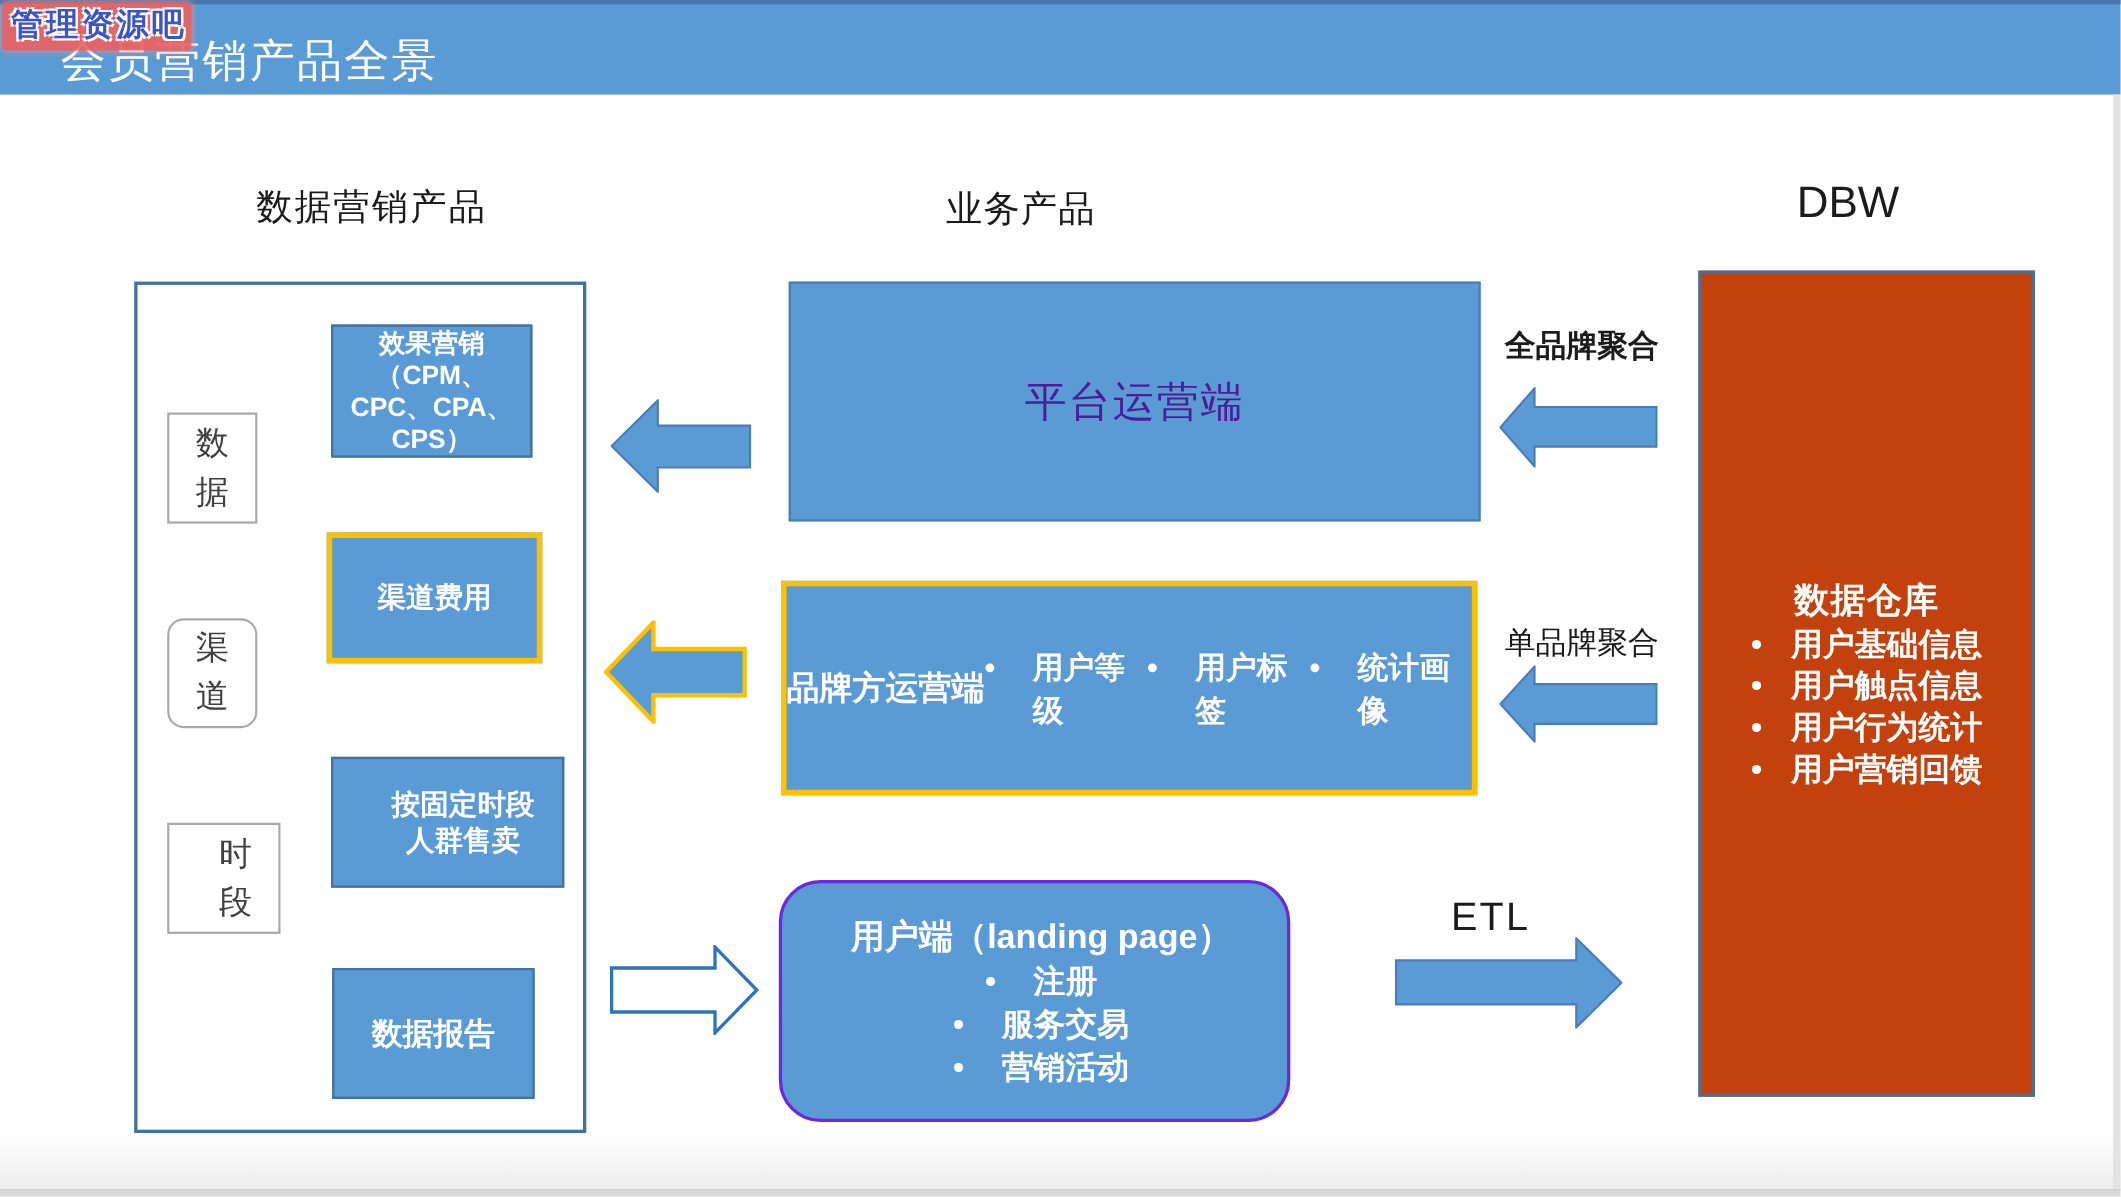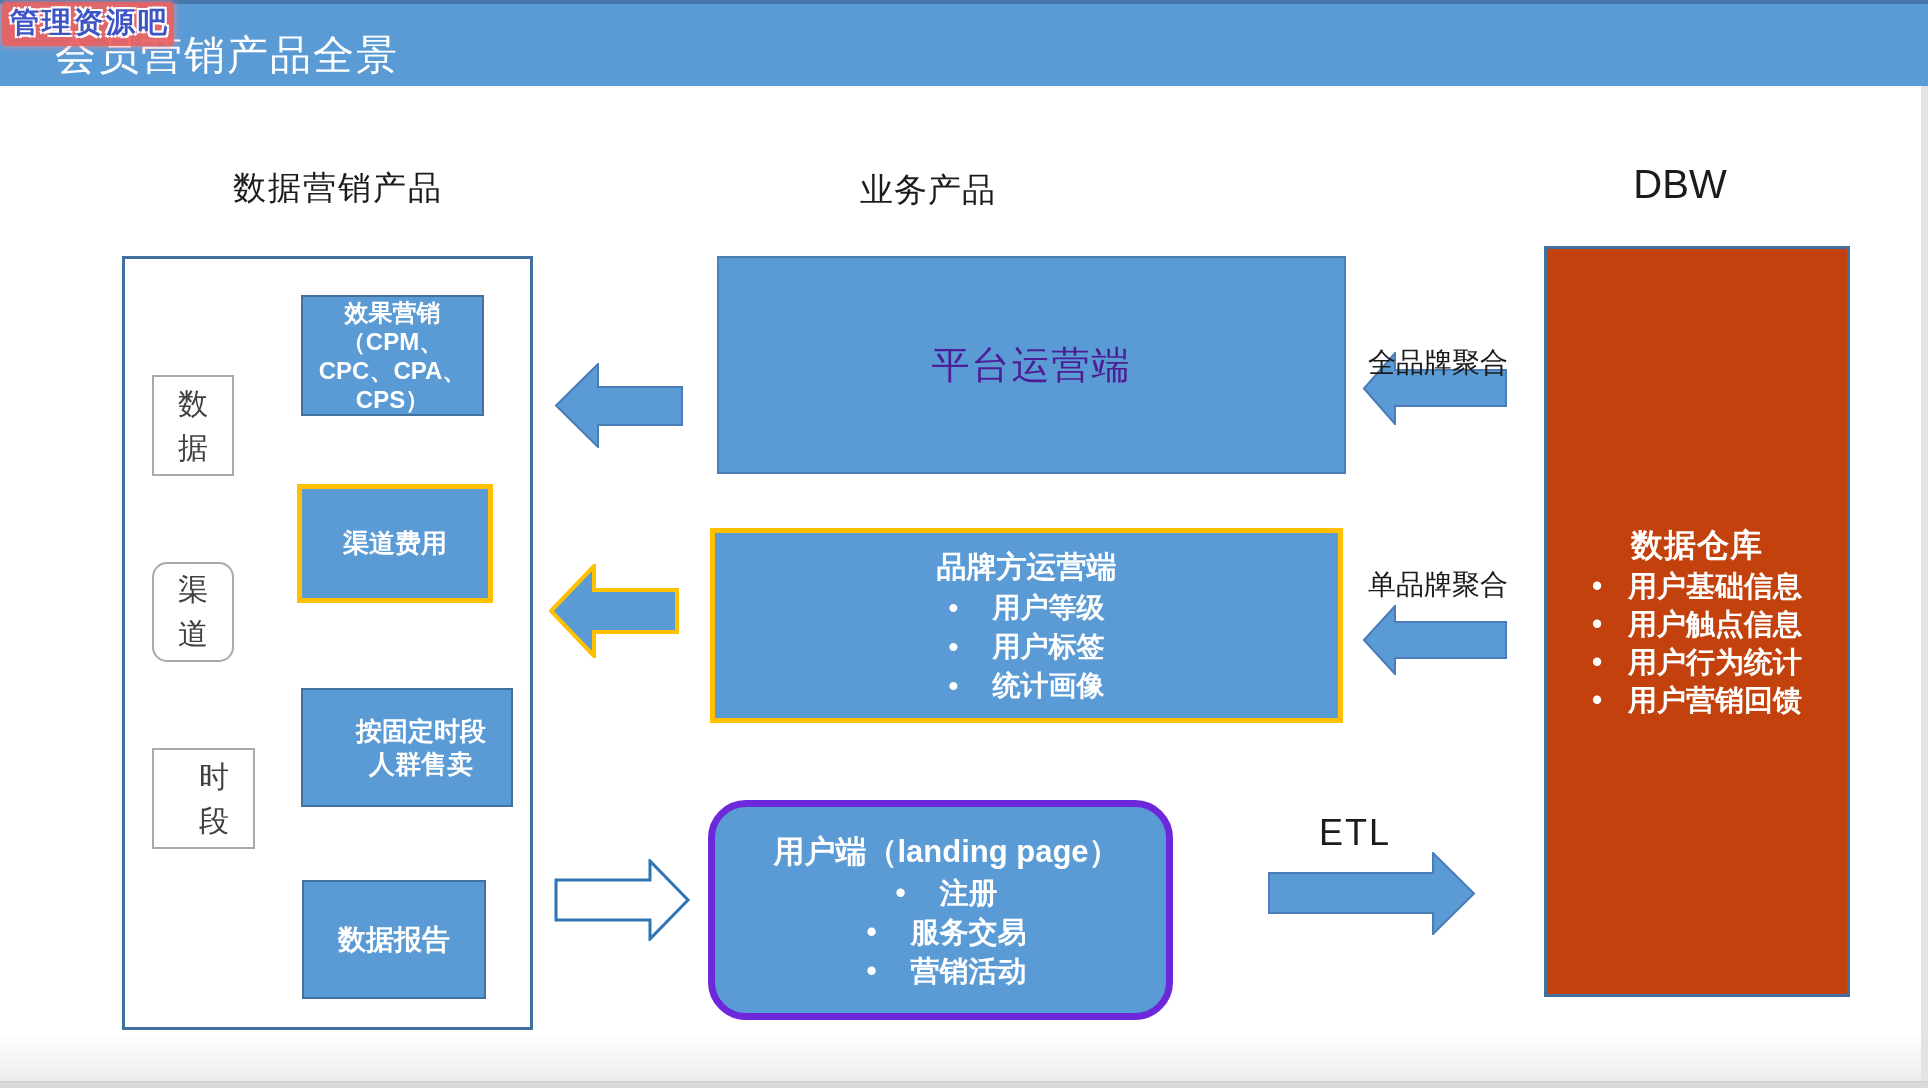--- a/index.html
+++ b/index.html
@@ -41,43 +41,43 @@
   .med-line{font-size:26px;line-height:33px;font-weight:700;white-space:nowrap;}
   .one-line{font-size:28px;font-weight:700;white-space:nowrap;}
   
   .platform-box{
     position:absolute;left:717px;top:256px;width:625px;height:214px;background:#5b9bd5;border:2px solid #4a7fb5;
     display:flex;align-items:center;justify-content:center;
   }
   .platform-box span{color:#4c1d95;font-size:38px;font-weight:500;letter-spacing:2px;white-space:nowrap;text-align:center;}
   .brand-box{
     position:absolute;left:710px;top:528px;width:633px;height:195px;background:#5b9bd5;border:5px solid #ffc000;
-    box-sizing:border-box;display:flex;flex-direction:column;align-items:center;justify-content:center;
+    box-sizing:border-box;display:flex;flex-direction:row;align-items:center;justify-content:center;
   }
   .user-box{
     position:absolute;left:708px;top:800px;width:465px;height:220px;background:#5b9bd5;
-    border:7px solid #6d28d9;border-radius:38px;box-sizing:border-box;
+    border:3px solid #6d28d9;border-radius:38px;box-sizing:border-box;
     display:flex;flex-direction:column;align-items:center;justify-content:center;padding-left:12px;
   }
   .box-title{color:#fff;font-weight:600;white-space:nowrap;}
   .brand-box .box-title{font-size:30px;line-height:42px;}
   .user-box .box-title{font-size:31px;line-height:44px;}
   .bullet-row{display:flex;align-items:baseline;color:#fff;font-weight:600;}
   .brand-box .bullet-row{font-size:28px;line-height:39px;}
   .user-box .bullet-row{font-size:29px;line-height:39px;}
   .bullet-row .dot{margin-right:34px;}
   .dbw-box{position:absolute;left:1544px;top:246px;width:306px;height:751px;background:#c2410c;border:3px solid #41719c;box-sizing:border-box;}
   .dbw-content{position:absolute;left:0;top:274px;width:100%;text-align:center;color:#fff;}
   .dbw-title{font-size:32px;line-height:44px;font-weight:600;letter-spacing:1px;}
   .dbw-list{display:inline-block;text-align:left;}
   .dbw-list .bullet-row{font-size:29px;line-height:38px;color:#fff;}
   .dbw-list .dot{margin-right:26px;}
   
   .flow-label{position:absolute;color:#1b1b1b;white-space:nowrap;text-align:center;}
-  .flow-label.fb{left:1363px;top:296px;width:150px;font-size:28px;font-weight:400;margin-top:48px;}
+  .flow-label.fb{left:1363px;top:296px;width:150px;font-size:28px;font-weight:700;}
   .flow-label.sb{left:1363px;top:566px;width:150px;font-size:28px;font-weight:500;}
   .flow-label.etl{left:1300px;top:812px;width:110px;font-size:36px;font-weight:400;letter-spacing:2px;}
   .arrow{position:absolute;}
   
   .fade{position:absolute;left:0;top:1032px;width:100%;height:49px;background:linear-gradient(#ffffff,#ededed);}
   .bottom-strip{position:absolute;left:0;top:1081px;width:100%;height:7px;background:#d9d9d9;border-top:1px solid #cfcfcf;}
   .right-strip{position:absolute;left:1921px;top:86px;width:7px;height:995px;background:#e3e3e3;}
 </style>
 </head>
 <body>

